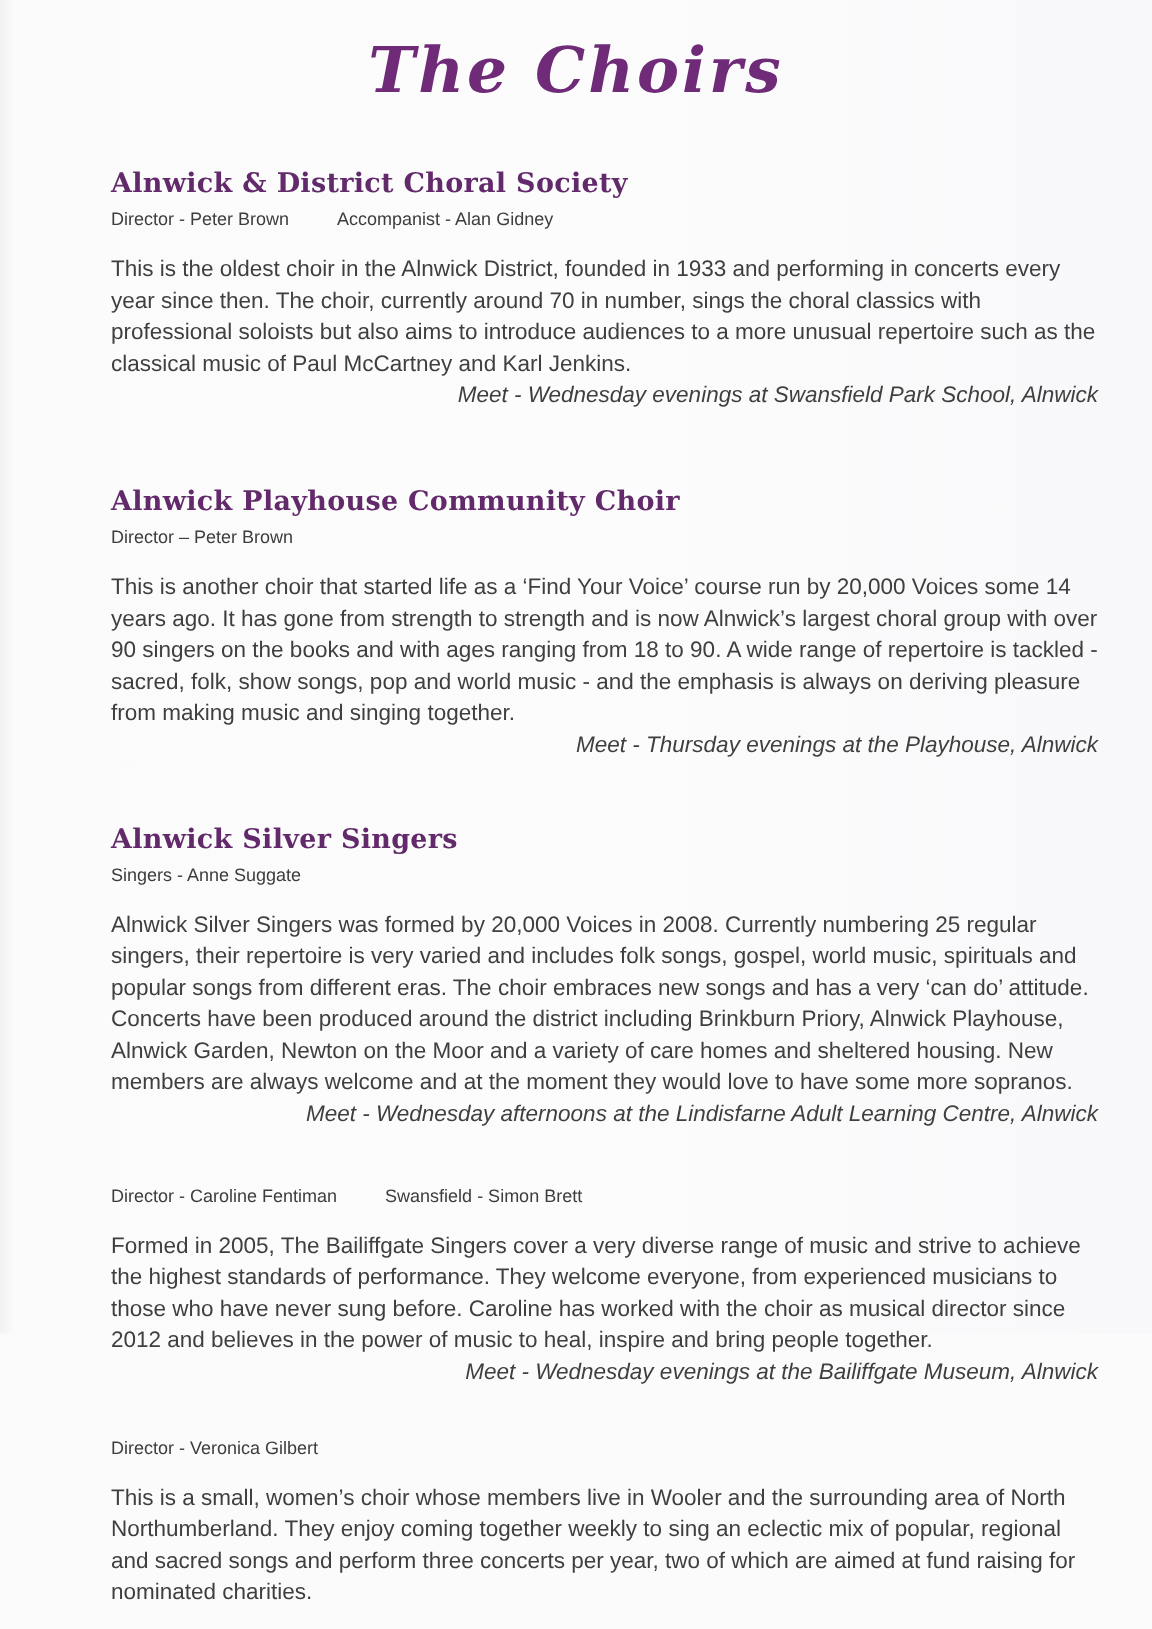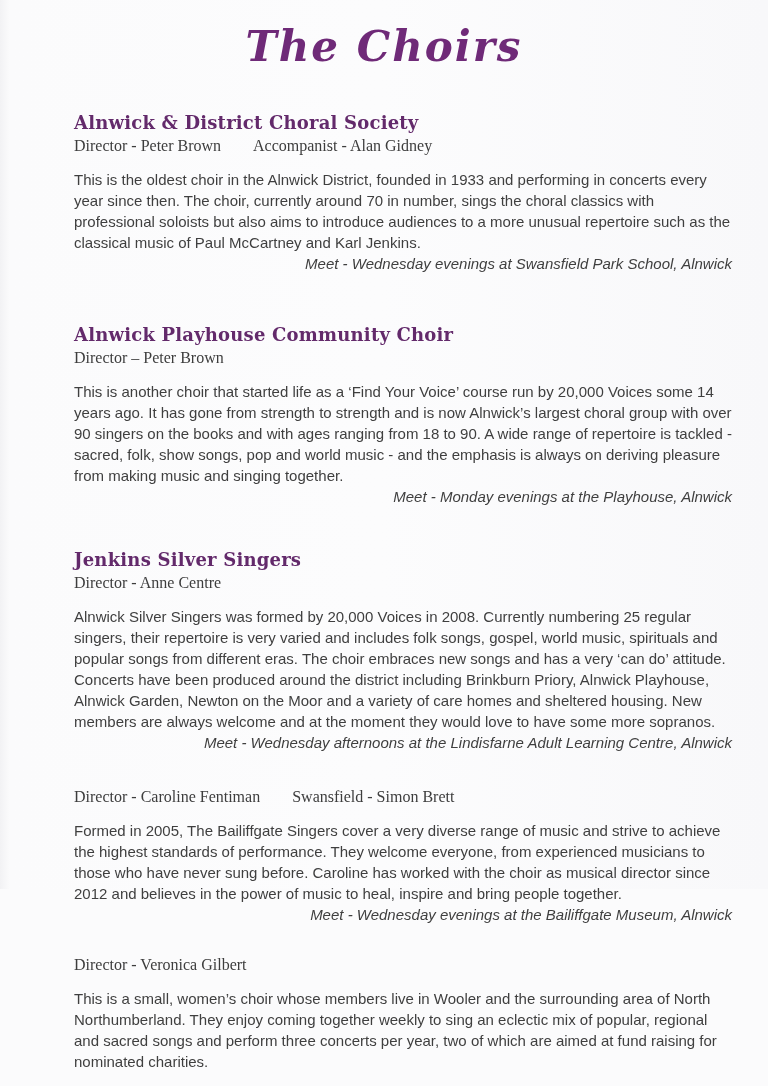--- a/index.html
+++ b/index.html
@@ -40,22 +40,22 @@
     margin: 0;
     font-family: "DejaVu Serif", serif;
     font-weight: 700;
     font-size: 18px;
     line-height: 22px;
     color: #632a6b;
     letter-spacing: 0.2px;
   }
   .credits {
     margin-top: 2px;
-    font-family: Liberation Serif, serif;
-    font-size: 16px;
+    font-family: Liberation Sans, sans-serif;
+    font-size: 12px;
     line-height: 20px;
     color: #3d3d3d;
   }
   .credits .accompanist { margin-left: 32px; }
   .desc {
     margin: 13px 0 0 0;
     font-size: 15px;
     line-height: 21px;
     max-width: 684px;
   }
@@ -83,27 +83,27 @@
     <p class="desc">This is the oldest choir in the Alnwick District, founded in 1933 and performing in concerts every year since then.  The choir, currently around 70 in number, sings the choral classics with professional soloists but also aims to introduce audiences to a more unusual repertoire such as the classical music of Paul McCartney and Karl Jenkins.</p>
     <p class="meet">Meet - Wednesday evenings at Swansfield Park School, Alnwick</p>
   </section>
 
   <section class="choir">
     <h2>Alnwick Playhouse Community Choir</h2>
     <div class="credits">
       <span class="director">Director – Peter Brown</span><span class="accompanist"></span>
     </div>
     <p class="desc">This is another choir that started life as a ‘Find Your Voice’ course run by 20,000 Voices some 14 years ago.  It has gone from strength to strength and is now Alnwick’s largest choral group with over 90 singers on the books and with ages ranging from 18 to 90.  A wide range of repertoire is tackled - sacred, folk, show songs, pop and world music - and the emphasis is always on deriving pleasure from making music and singing together.</p>
-    <p class="meet">Meet - Monday evenings at the Playhouse, Alnwick</p>
+    <p class="meet">Meet - Thursday evenings at the Playhouse, Alnwick</p>
   </section>
 
   <section class="choir">
-    <h2>Jenkins Silver Singers</h2>
+    <h2>Alnwick Silver Singers</h2>
     <div class="credits">
-      <span class="director">Director - Anne Centre</span><span class="accompanist"></span>
+      <span class="director">Singers - Anne Suggate</span><span class="accompanist"></span>
     </div>
     <p class="desc">Alnwick Silver Singers was formed by 20,000 Voices in 2008.  Currently numbering 25 regular singers, their repertoire is very varied and includes folk songs, gospel, world music, spirituals and popular songs from different eras.  The choir embraces new songs and has a very ‘can do’ attitude.  Concerts have been produced around the district including Brinkburn Priory, Alnwick Playhouse, Alnwick Garden, Newton on the Moor and a variety of care homes and sheltered housing.  New members are always welcome and at the moment they would love to have some more sopranos.</p>
     <p class="meet">Meet - Wednesday afternoons at the Lindisfarne Adult Learning Centre, Alnwick</p>
   </section>
 
   <section class="choir">
     <div class="credits">
       <span class="director">Director - Caroline Fentiman</span><span class="accompanist">Swansfield - Simon Brett</span>
     </div>
     <p class="desc">Formed in 2005, The Bailiffgate Singers cover a very diverse range of music and strive to achieve the highest standards of performance.  They welcome everyone, from experienced musicians to those who have never sung before.  Caroline has worked with the choir as musical director since 2012 and believes in the power of music to heal, inspire and bring people together.</p>

